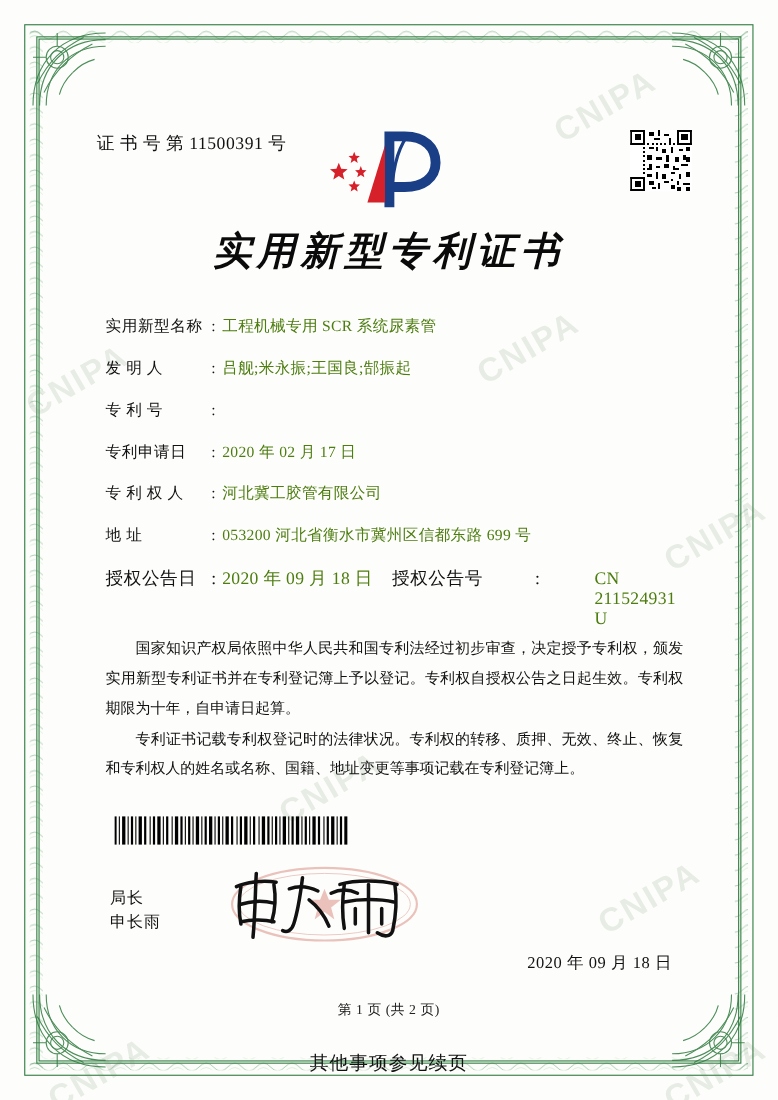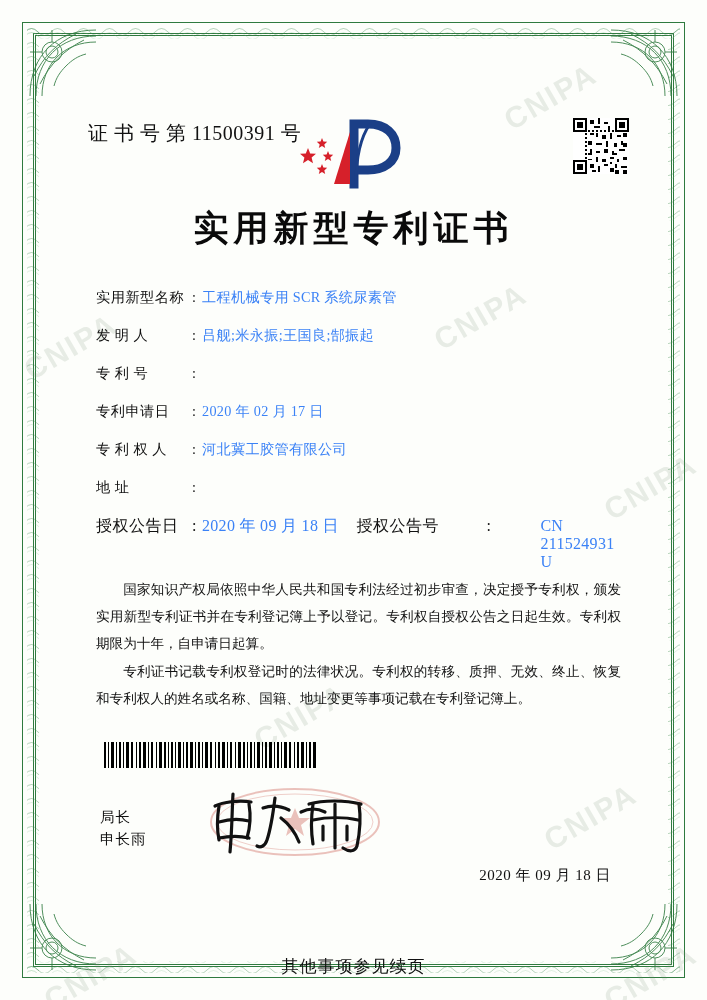--- a/index.html
+++ b/index.html
@@ -76,21 +76,21 @@
   .content {
     position: absolute;
     left: 0; right: 0; top: 0; bottom: 0;
     z-index: 3;
   }
 
   .cert-no {
     position: absolute;
     left: 88px;
     top: 120px;
-    font-size: 20px;
+    font-size: 16px;
     letter-spacing: 0.5px;
     color: #111;
   }
 
   
   .logo {
     position: absolute;
     left: 50%;
     top: 118px;
     transform: translateX(-50%);
@@ -111,20 +111,21 @@
   .title {
     position: absolute;
     left: 0; right: 0;
     top: 205px;
     text-align: center;
     font-size: 35px;
     font-weight: bold;
     letter-spacing: 5px;
     font-family: "Liberation Serif", "DejaVu Serif", serif;
     color: #0a0a0a;
+    font-style: italic;
   }
 
   .fields {
     position: absolute;
     left: 96px;
     right: 80px;
     top: 288px;
   }
   .field-row {
     display: flex;
@@ -142,21 +143,21 @@
   .f-label.spread {
     display: inline-block;
     text-align: justify;
   }
   .f-colon {
     flex: 0 0 auto;
     width: 10px;
   }
   .f-value {
     flex: 1 1 auto;
-    color: #3b82f6;
+    color: #4d7c0f;
     letter-spacing: 0.3px;
   }
   .row-split { display:flex; align-items: baseline; margin-bottom: 4px; }
   .row-split .left { width: 290px; display:flex; align-items: baseline; }
   .row-split .right { display:flex; align-items: baseline; gap: 44px; }
   .row-split .right .f-label { width: 86px; }
 
   .paragraphs {
     position: absolute;
     left: 96px;
@@ -448,20 +449,21 @@
           <div class="f-value">2020 年 02 月 17 日</div>
         </div>
         <div class="field-row">
           <div class="f-label spread">专 利 权 人</div>
           <div class="f-colon">:</div>
           <div class="f-value">河北冀工胶管有限公司</div>
         </div>
         <div class="field-row">
           <div class="f-label spread">地 址</div>
           <div class="f-colon">:</div>
+          <div class="f-value">053200 河北省衡水市冀州区信都东路 699 号</div>
         </div>
         <div class="row-split">
           <div class="left">
             <div class="f-label">授权公告日</div>
             <div class="f-colon">:</div>
             <div class="f-value">2020 年 09 月 18 日</div>
           </div>
           <div class="right">
             <div class="f-label">授权公告号</div>
             <div class="f-colon">:</div>
@@ -567,17 +569,18 @@
         <path d="M108 32 C122 29 140 29 153 32"></path>
         <path d="M130 16 C130 32 130 48 130 60"></path>
         <path d="M118 38 C118 44 118 48 118 52"></path>
         <path d="M142 38 C142 44 142 48 142 52"></path>
         <path d="M96 24 C104 20 112 20 120 24"></path>
       </g>
     </svg>
 
     <div class="issue-date">2020 年 09 月 18 日</div>
 
+    <div class="page-no">第 1 页 (共 2 页)</div>
 
     <div class="footnote">其他事项参见续页</div>
 
   </div>
 </div>
 
 </body></html>

